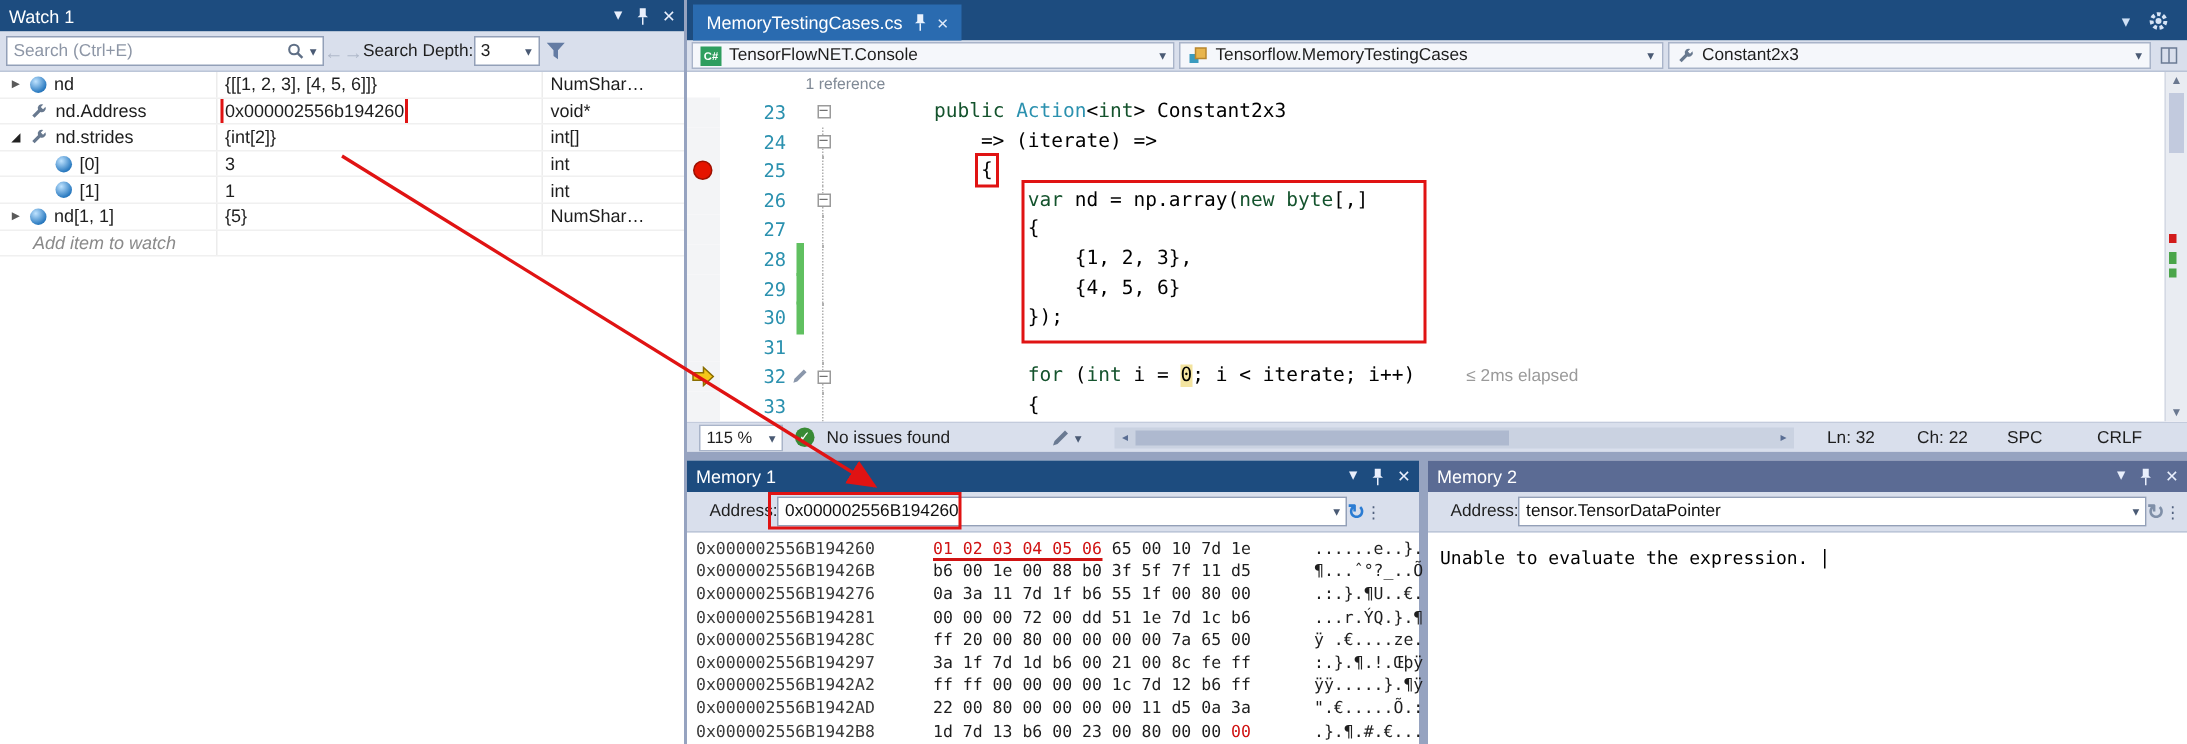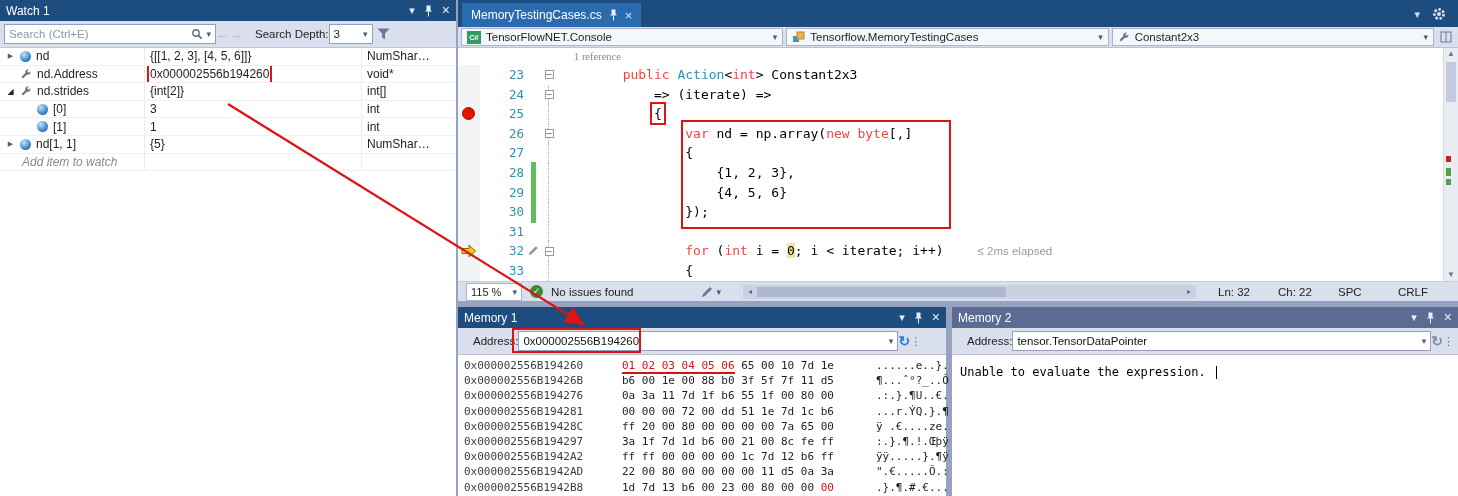--- a/index.html
+++ b/index.html
@@ -17,21 +17,21 @@
 .hicons{margin-left:auto;display:flex;align-items:center;gap:9px;color:#e9effc}
 .hic{font-size:11px;line-height:11px;cursor:default;display:inline-flex;align-items:center}
 .hic.close{font-size:14px}
 
 .wtoolbar,.mtoolbar{height:27px;background:#d9dfec;border-bottom:1px solid #bcc6d8;display:flex;align-items:center;padding:0 4px;}
 .searchbox{width:212px;height:20px;background:#fff;border:1px solid #93a0b8;display:flex;align-items:center;padding:0 4px;gap:3px}
 .sinput{flex:1;border:none;outline:none;font-family:"Liberation Sans",sans-serif;font-size:11.5px;color:#333;min-width:0}
 .sinput::placeholder{color:#8d96a6}
 .sdrop,.cvr{font-size:9px;color:#4a5a74}
 .navarr{color:#b0b9ca;font-size:13px}
-.dlabel{font-size:11.5px;margin-left:13px}
+.dlabel{font-size:11.5px;margin-left:0}
 .depthcombo{width:44px;height:20px;background:#fff;border:1px solid #93a0b8;display:flex;align-items:center;justify-content:space-between;padding:0 4px;font-size:11.5px}
 .fico{display:inline-flex;align-items:center;margin-left:4px}
 
 .ghead{display:flex;height:19px;border-bottom:1px solid #d9d9d9;background:#fdfdfe;align-items:center}
 .gh{padding:0 6px;border-right:1px solid #e4e4e4;height:100%;display:flex;align-items:center}
 .gh.name{width:145px}.gh.value{width:217px}.gh.type{flex:1;border-right:none}
 .gbody .wrow{display:flex;height:17.6px;align-items:center;border-bottom:1px solid #f0f0f0;font-size:12px}
 .wc{height:100%;display:flex;align-items:center;overflow:hidden;white-space:nowrap}
 .wc.wname{width:145px;border-right:1px solid #ececec;padding-left:4px;gap:3px}
 .wc.wval{width:217px;border-right:1px solid #ececec;padding-left:5px}
@@ -62,25 +62,25 @@
 .bp{position:absolute;left:4px;top:3px;width:13px;height:13px;border-radius:50%;background:#e51400;border:1px solid #9e1000}
 .curarrow{position:absolute;left:3px;top:3px}
 .cl .lnum{width:50px;flex:none;text-align:right;color:#2b91af;padding-right:6px;font-size:12.5px}
 .cl .chg{width:8px;flex:none;position:relative}
 .chgbar{position:absolute;left:1px;top:-1px;bottom:-1px;width:5px;background:#60c060}
 .pencil{position:absolute;left:-2px;top:4px}
 .cl .outl{width:22px;flex:none;position:relative;display:flex;align-items:center;justify-content:center}
 .outl .vline{position:absolute;left:10px;top:0;bottom:0;border-left:1px dotted #b0b0b0}
 .obox{position:relative;z-index:1;width:9px;height:9px;background:#fff;border:1px solid #9a9a9a;color:#444;font-size:9px;line-height:6px;text-align:center}
 .cl .ctext{white-space:pre;color:#000}
-.tok.k{color:#ef4444}
+.tok.k{color:#14532d}
 .tok.t{color:#2b91af}
 .tok.hl{background:#f3e4a0}
 .tok.rb{outline:2px solid #e01313;outline-offset:2px}
-.lens-row{height:17px;line-height:17px;font-family:Liberation Serif, serif;font-size:10.5px;color:#808a96;padding-left:116px}
+.lens-row{height:17px;line-height:17px;font-family:Liberation Sans, sans-serif;font-size:10.5px;color:#808a96;padding-left:79px}
 .tip{color:#9a9a9a;font-size:11.5px;margin-left:34px;font-family:"Liberation Sans",sans-serif}
 .vscroll{position:absolute;right:0;top:0;bottom:0;width:15px;background:#e9ecf2;border-left:1px solid #d4d9e4;font-size:8px;color:#6a7890;text-align:center}
 .va{display:block;line-height:12px}
 .va.down{position:absolute;bottom:0;left:0;right:0}
 .mark{position:absolute}
 .mark.red{left:2px;top:108px;width:5px;height:6px;background:#d21b1b}
 .mark.green{left:2px;top:120px;width:5px;height:8px;background:#4aa54a}
 .mark.green2{left:2px;top:131px;width:5px;height:6px;background:#4aa54a}
 .vthumb{position:absolute;left:2px;right:2px;top:14px;height:40px;background:#c2cade}
 .estatus{height:20px;background:#d9dfec;border-top:1px solid #c3cbdc;display:flex;align-items:center;padding:0 8px;font-size:12px;gap:8px}

